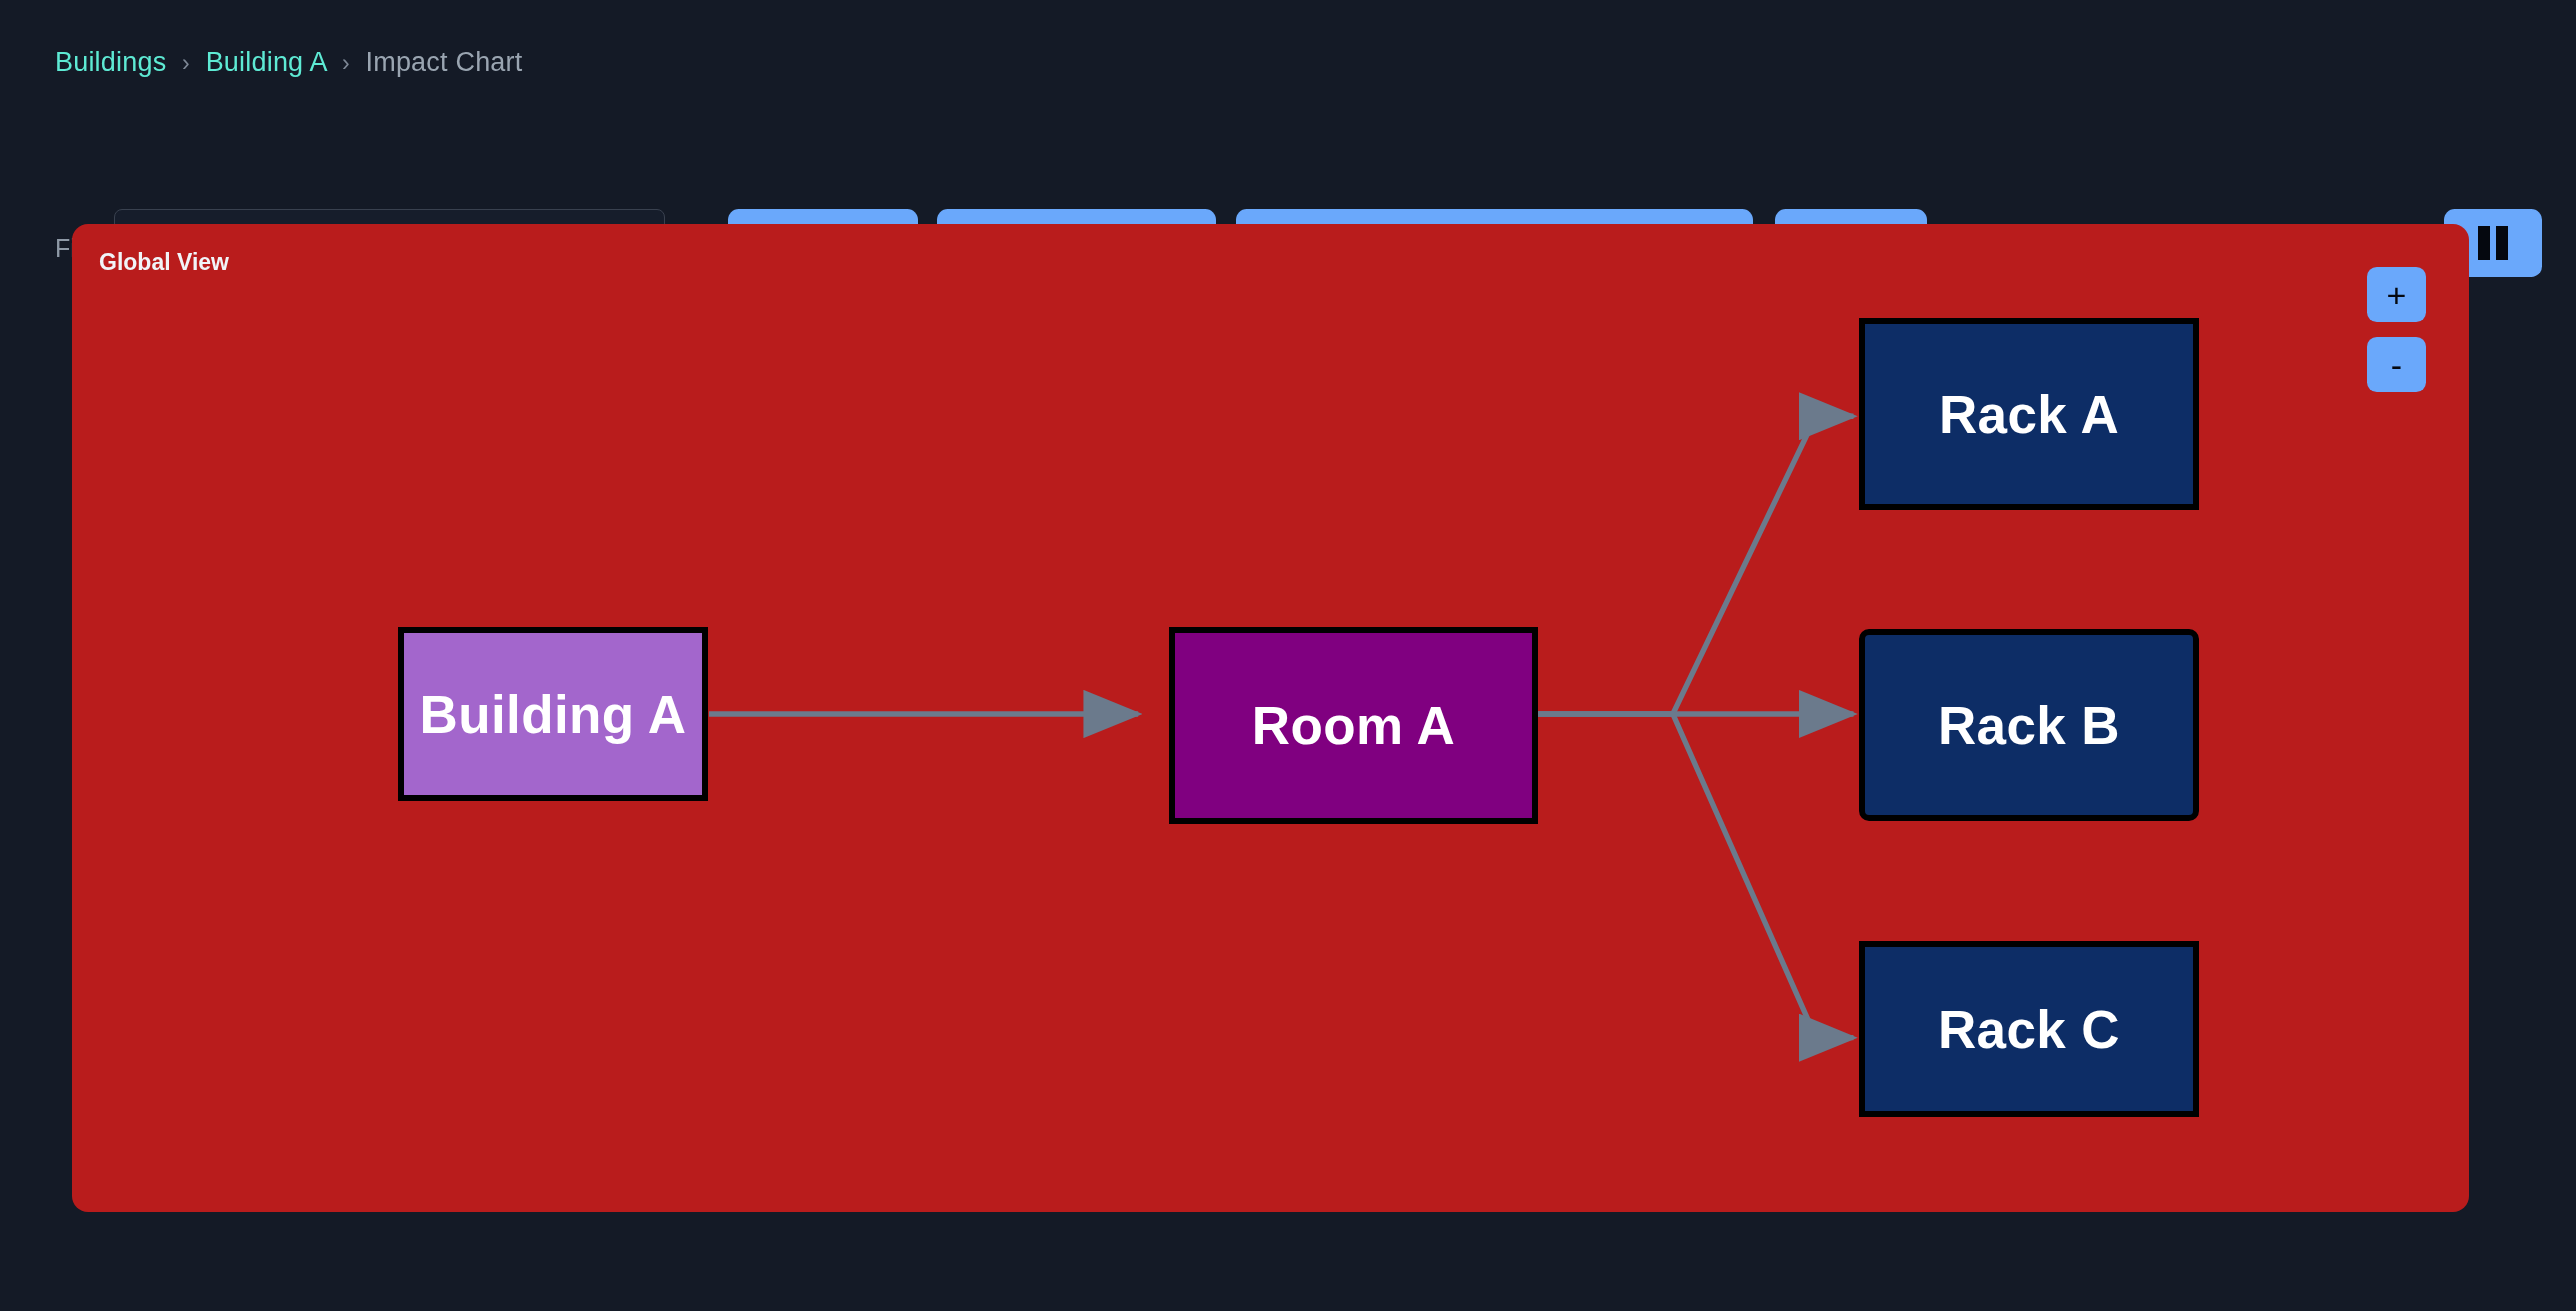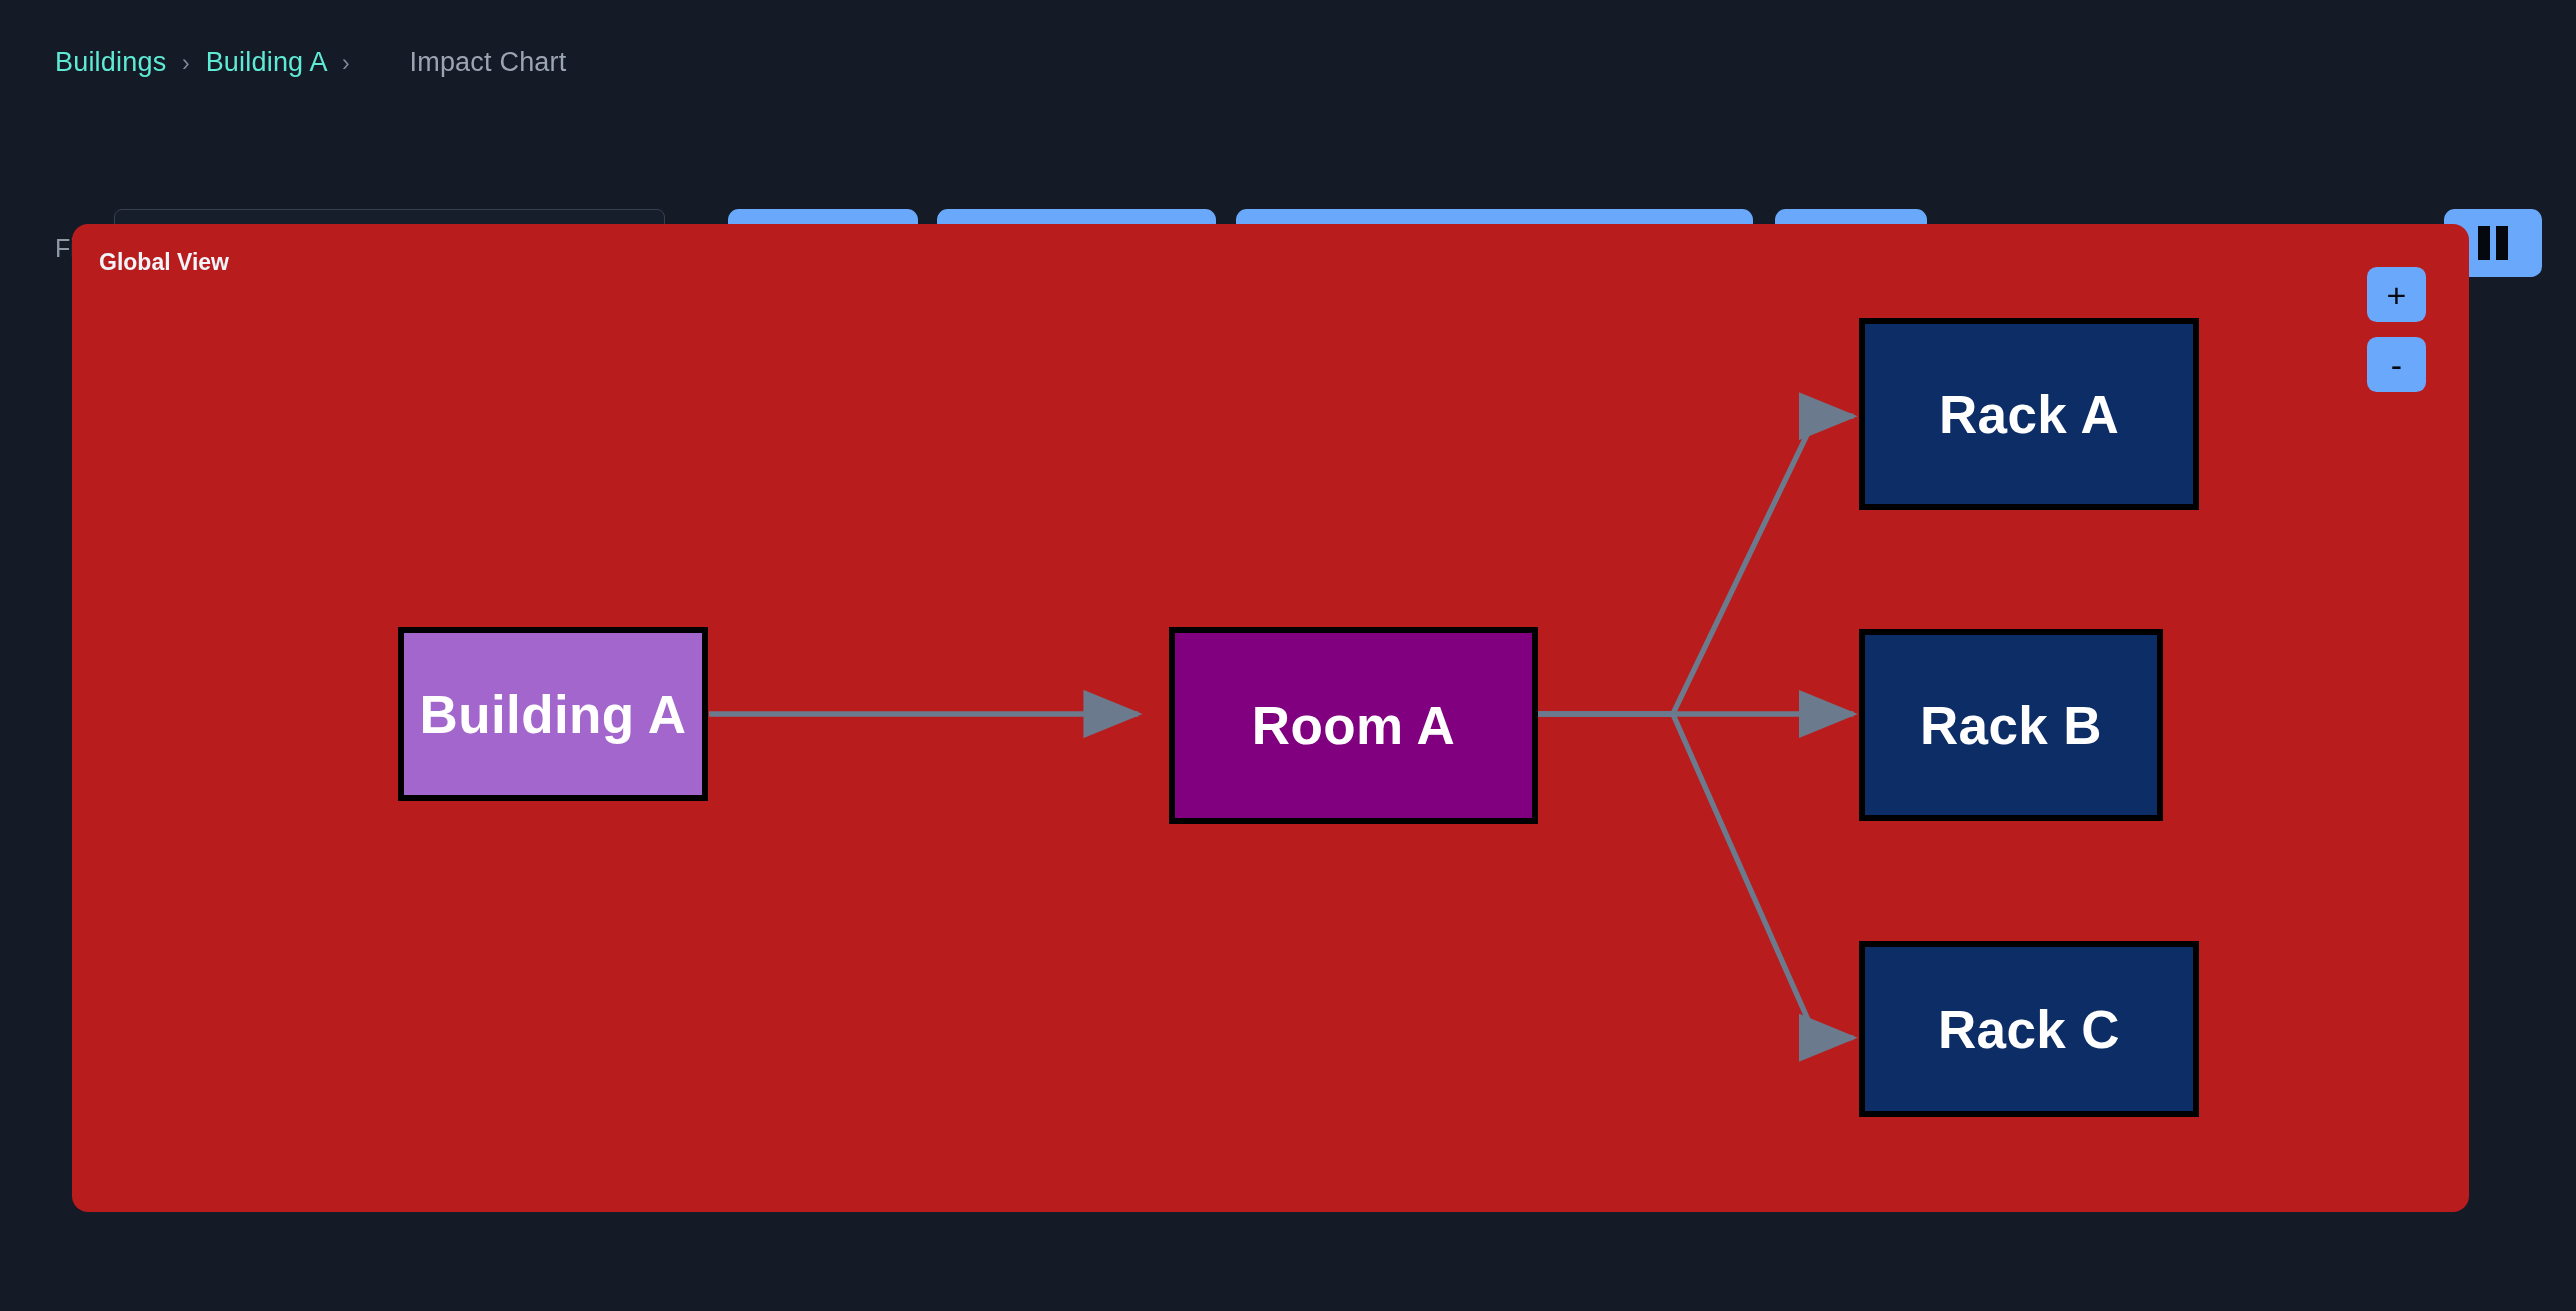--- a/index.html
+++ b/index.html
@@ -14,21 +14,21 @@
   
   .breadcrumb {
     position: absolute;
     left: 55px; top: 47px;
     font-size: 27px;
     letter-spacing: 0.2px;
     white-space: nowrap;
   }
   .crumb-link { color: #5eead4; cursor: pointer; }
   .crumb-sep  { color: #7d8795; margin: 0 8px; font-size: 23px; }
-  .crumb-current { color: #9aa5b1; margin-left: 44px; }
+  .crumb-current { color: #9aa5b1; }
 
   
   .toolbar { position: absolute; left: 0; top: 100px; width: 2576px; height: 86px; }
 
   .find-label {
     position: absolute; left: 55px; top: 134px;
     font-size: 25px; color: #8e99a6;
   }
   .find-input {
     position: absolute; left: 114px; top: 109px;
@@ -173,21 +173,21 @@
     </div>
 
     <div class="node" style="left:1097px; top:403px; width:369px; height:197px; background:#800080;">
       <span>Room A</span>
     </div>
 
     <div class="node" style="left:1787px; top:94px; width:340px; height:192px; background:#0d2d66;">
       <span>Rack A</span>
     </div>
 
-    <div class="node" style="left:1787px; top:405px; width:304px; height:192px; background:#0d2d66;">
+    <div class="node" style="left:1787px; top:405px; width:340px; height:192px; background:#0d2d66;border-radius:10px;">
       <span>Rack B</span>
     </div>
 
     <div class="node" style="left:1787px; top:717px; width:340px; height:176px; background:#0d2d66;">
       <span>Rack C</span>
     </div>
   </div>
 </div>
 
 

